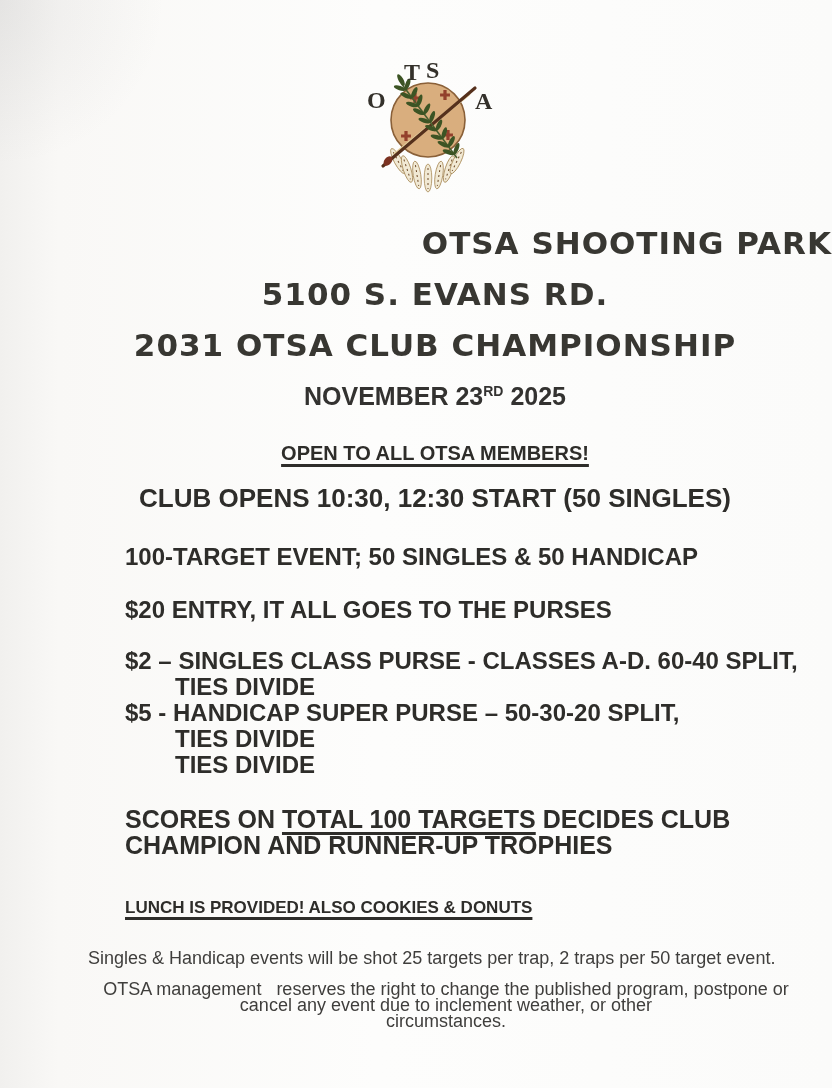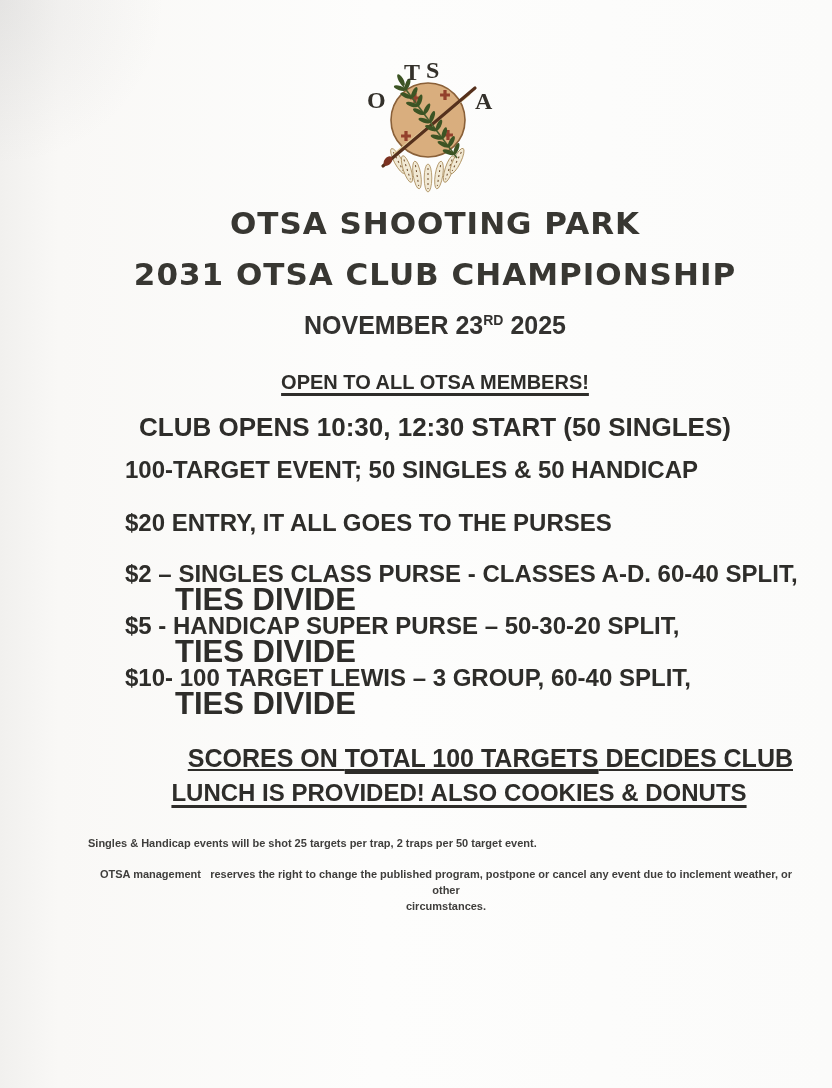--- a/index.html
+++ b/index.html
@@ -18,21 +18,21 @@
   .header-center { padding-left: 38px; text-align: center; }
   .logo-wrap { padding-top: 50px; }
   .comic {
     font-family: "DejaVu Sans", sans-serif;
     font-weight: bold;
     font-size: 31px;
     line-height: 32px;
     letter-spacing: 1px;
     color: #383732;
   }
-  .t1 { margin-top: 8px; }
+  .t1 { margin-top: 28px; text-align: right; }
   .t2 { margin-top: 19px; }
   .t3 { margin-top: 19px; }
   .date-line {
     margin-top: 17px;
     font-size: 25px;
     line-height: 26px;
     font-weight: bold;
     color: #333230;
   }
   .date-line sup { font-size: 14px; vertical-align: 9px; }
@@ -41,33 +41,33 @@
     font-size: 20px;
     line-height: 27px;
     font-weight: bold;
     text-decoration: underline;
     text-decoration-thickness: 2.5px;
     text-underline-offset: 4px;
   }
   .club-line { margin-top: 18px; font-size: 26px; line-height: 27px; font-weight: bold; white-space: nowrap; }
   .body-col { margin-left: 125px; width: 668px; }
   .b-line { font-size: 24px; line-height: 25px; font-weight: bold; white-space: nowrap; }
-  .event-line { margin-top: 16px; }
+  .event-line { margin-top: 32px; }
   .entry-line { margin-top: 28px; }
   .purses { margin-top: 26px; }
   .purse-l1 { font-size: 24px; line-height: 26px; font-weight: bold; white-space: nowrap; }
-  .purse-l2 { font-size: 31px; line-height: 26px; font-weight: bold; padding-left: 50px; }
-  .scores-block { margin-top: 28px; text-align: right; font-size: 25px; line-height: 26px; font-weight: bold; text-decoration: underline; }
+  .purse-l2 { font-size: 24px; line-height: 26px; font-weight: bold; padding-left: 50px; }
+  .scores-block { margin-top: 28px; text-align: left; font-size: 25px; line-height: 26px; font-weight: bold; }
   .scores-underline { text-decoration: underline; text-decoration-thickness: 2.5px; text-underline-offset: 4px; }
   .lunch-line {
-    margin-top: 8px; text-align: center;
-    font-size: 24px; line-height: 27px; font-weight: bold;
+    margin-top: 36px; 
+    font-size: 17px; line-height: 27px; font-weight: bold;
     text-decoration: underline; text-decoration-thickness: 2.5px; text-underline-offset: 4px;
   }
-  .footnotes { margin-left: 88px; margin-top: 29px; width: 716px; font-size: 11px; line-height: 16px; color: #3f3e3c; font-weight: bold; }
+  .footnotes { margin-left: 88px; margin-top: 29px; width: 716px; font-size: 18px; line-height: 16px; color: #3f3e3c; }
   .note2 { margin-top: 15px; text-align: center; }
   .logo-svg { display: inline-block; }
 </style>
 </head>
 <body>
 
 <div class="page">
 
   <div class="header-center">
     <div class="logo-wrap">
@@ -127,20 +127,21 @@
         <g font-family="Liberation Serif, serif" font-weight="bold" font-size="24" fill="#34312b">
           <text x="2" y="58">O</text>
           <text x="39" y="30">T</text>
           <text x="61" y="28">S</text>
           <text x="110" y="59">A</text>
         </g>
       </svg>
     </div>
 
     <div class="comic t1">OTSA SHOOTING PARK</div>
+    <div class="comic t2">5100 S. EVANS RD.</div>
     <div class="comic t3">2031 OTSA CLUB CHAMPIONSHIP</div>
 
     <div class="date-line"><span>NOVEMBER 23</span><sup>RD</sup><span> 2025</span></div>
 
     <div class="open-line">OPEN TO ALL OTSA MEMBERS!</div>
     <div class="club-line">CLUB OPENS 10:30, 12:30 START (50 SINGLES)</div>
   </div>
 
   <div class="body-col">
     <div class="b-line event-line">100-TARGET EVENT; 50 SINGLES &amp; 50 HANDICAP</div>
@@ -149,27 +150,27 @@
     <div class="purses">
       <div>
         <div class="purse-l1">$2 – SINGLES CLASS PURSE - CLASSES A-D. 60-40 SPLIT,</div>
         <div class="purse-l2">TIES DIVIDE</div>
       </div>
       <div>
         <div class="purse-l1">$5 - HANDICAP SUPER PURSE – 50-30-20 SPLIT,</div>
         <div class="purse-l2">TIES DIVIDE</div>
       </div>
       <div>
-        <div class="purse-l1">$10- 100 TARGET LEWIS – 3 GROUP, 60-40 SPLIT,</div>
         <div class="purse-l2">TIES DIVIDE</div>
       </div>
     </div>
 
     <div class="scores-block">
       <div><span>SCORES ON </span><span class="scores-underline">TOTAL 100 TARGETS</span><span> DECIDES CLUB</span></div>
+      <div>CHAMPION AND RUNNER-UP TROPHIES</div>
     </div>
 
     <div class="lunch-line">LUNCH IS PROVIDED! ALSO COOKIES &amp; DONUTS</div>
   </div>
 
   <div class="footnotes">
     <div class="note1">Singles &amp; Handicap events will be shot 25 targets per trap, 2 traps per 50 target event.</div>
     <div class="note2">
       <div>OTSA management &nbsp; reserves the right to change the published program, postpone or cancel any event due to inclement weather, or other</div>
       <div>circumstances.</div>

